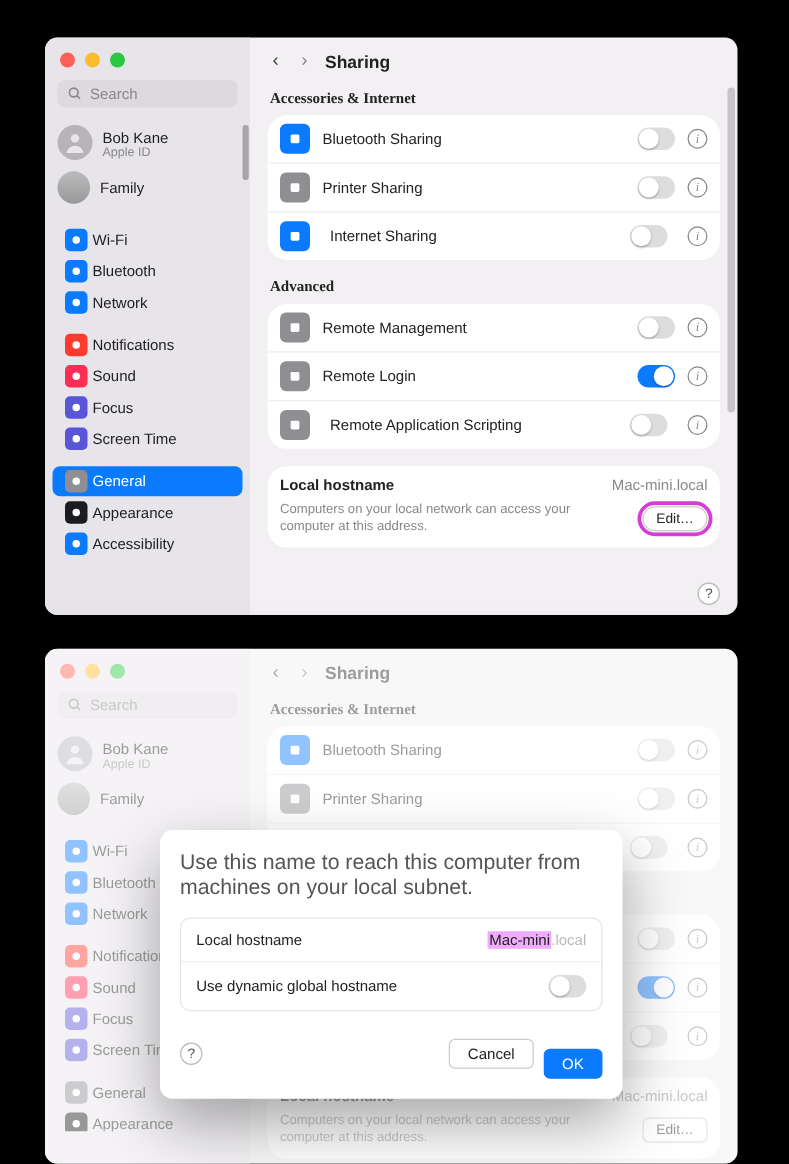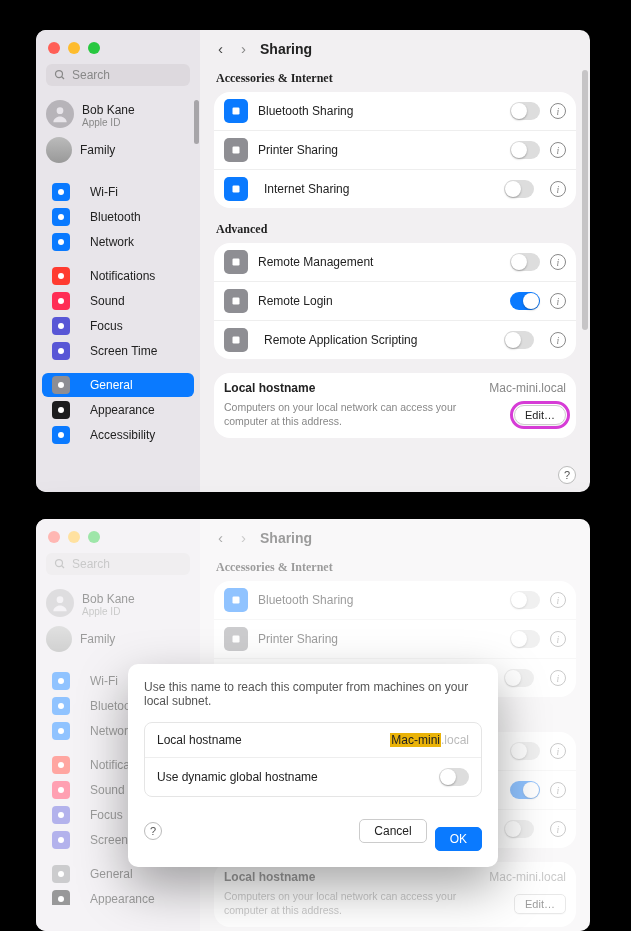--- a/index.html
+++ b/index.html
@@ -17,21 +17,21 @@
 .sb-scroll { height: calc(100% - 58px); overflow: hidden; position: relative; }
 .sb-scrollbar { position: absolute; right: 1px; top: 4px; width: 5px; height: 44px; background: rgba(0,0,0,.28); border-radius: 3px; }
 .sb-user { display: flex; align-items: flex-end; gap: 8px; padding: 4px 10px 6px; }
 .sb-avatar { width: 28px; height: 28px; background: #b7b4b9; border-radius: 50%; display:flex;align-items:center;justify-content:center; }
 .sb-avatar svg{width:20px;height:20px;fill:#e8e5ea;}
 .sb-uname { font-size: 12px; color: #222; line-height: 1.1; }
 .sb-sub { font-size: 10px; color: #888; }
 .sb-fam { display: flex; align-items: center; gap: 8px; padding: 3px 10px 8px; font-size: 12px; color: #222;}
 .sb-fam .fav{width:26px;height:26px;border-radius:50%;background:linear-gradient(#bbb,#999);}
 .sb-sep { height: 8px; }
-.sb-item { display: flex; align-items: center; gap: 20px; padding: 3px 10px; font-size: 12px; color: #222; border-radius: 6px; margin: 1px 6px; }
+.sb-item { display: flex; align-items: center; gap: 4px; padding: 3px 10px; font-size: 12px; color: #222; border-radius: 6px; margin: 1px 6px; }
 .sb-item.sel { background: #0a7aff; color: #fff; }
 .sb-ic { width: 18px; height: 18px; border-radius: 4px; display:flex;align-items:center;justify-content:center;font-size:11px;color:#fff;flex-shrink:0;}
 .content { flex: 1; height: 100%; overflow: hidden; position: relative; }
 .chead { display: flex; align-items: center; gap: 10px; padding: 10px 14px 6px; }
 .nav-arrow { font-size: 15px; color: #888; padding: 0 4px; cursor: default;}
 .nav-arrow.active { color: #444; }
 .ctitle { font-size: 14px; font-weight: 600; color: #222; }
 .cbody { padding: 2px 14px 10px; }
 .grp-lbl { font-size: 12px; font-weight: 600; color: #222; margin: 6px 0 6px 2px; font-family: Liberation Serif, serif; }
 .card { background: #fff; border-radius: 16px; margin-bottom: 14px; overflow: hidden; }
@@ -48,26 +48,26 @@
 .hostlbl { font-size: 12px; font-weight: 600; color: #222; }
 .hostval { font-size: 12px; color: #888; }
 .hostdesc { display:flex; align-items:center; gap:26px; padding: 0 10px 10px; }
 .hostdesc .d { font-size: 10.5px; color: #888; flex:1; line-height:1.3;}
 .editbtn { background: #fff; border: 1px solid #ccc; border-radius: 5px; padding: 3px 10px; font-size: 11px; color: #222; box-shadow: 0 1px 1px rgba(0,0,0,.05);}
 .editbtn.hl { outline: 3px solid #d63cd6; outline-offset: 1px; border-radius:10px;}
 .helpbtn { position:absolute; bottom:8px; right:14px; width:18px;height:18px;border:1px solid #bbb;border-radius:50%;display:flex;align-items:center;justify-content:center;font-size:11px;color:#555;background:#fff;}
 .cscrollbar{position:absolute;right:2px;top:40px;width:6px;height:260px;background:rgba(0,0,0,.18);border-radius:3px;}
 .dim-overlay{position:absolute;inset:0;background:rgba(255,255,255,.55);z-index:8;}
 .sheet{position:absolute;left:50%;top:145px;transform:translateX(-50%);width:370px;background:#fff;border-radius:10px;box-shadow:0 20px 50px rgba(0,0,0,.35);z-index:10;padding:16px;}
-.sheet .msg{font-size:12px;color:#555;margin-bottom:14px;}
+.sheet .msg{font-size:17px;color:#555;margin-bottom:14px;}
 .sheet .scard{border:1px solid #e5e5e5;border-radius:8px;margin-bottom:14px;}
 .sheet .srow{display:flex;align-items:center;justify-content:space-between;padding:10px 12px;border-bottom:1px solid #eee;font-size:12px;color:#222;}
 .sheet .srow:last-child{border-bottom:none;}
 .hnval{font-size:12px;}
-.hnval .e{background:#eab308;padding:0 1px;}
+.hnval .e{background:#f0abfc;padding:0 1px;}
 .hnval .s{color:#bbb;}
 .sheet-btns{display:flex;align-items:center;gap:8px;}
 .sheet-btns .sp{flex:1;}
 .btn{border-radius:5px;padding:4px 14px;font-size:12px;border:1px solid #ccc;background:#fff;color:#222;}
 .btn.pri{background:#0a7aff;color:#fff;border-color:#0a7aff;margin-top:16px;}
 .qb { width: 18px; height: 18px; border: 1px solid #bbb; border-radius: 50%; display: flex; align-items: center; justify-content: center; font-size: 11px; color: #555; }
 </style>
 </head>
 <body>
 

